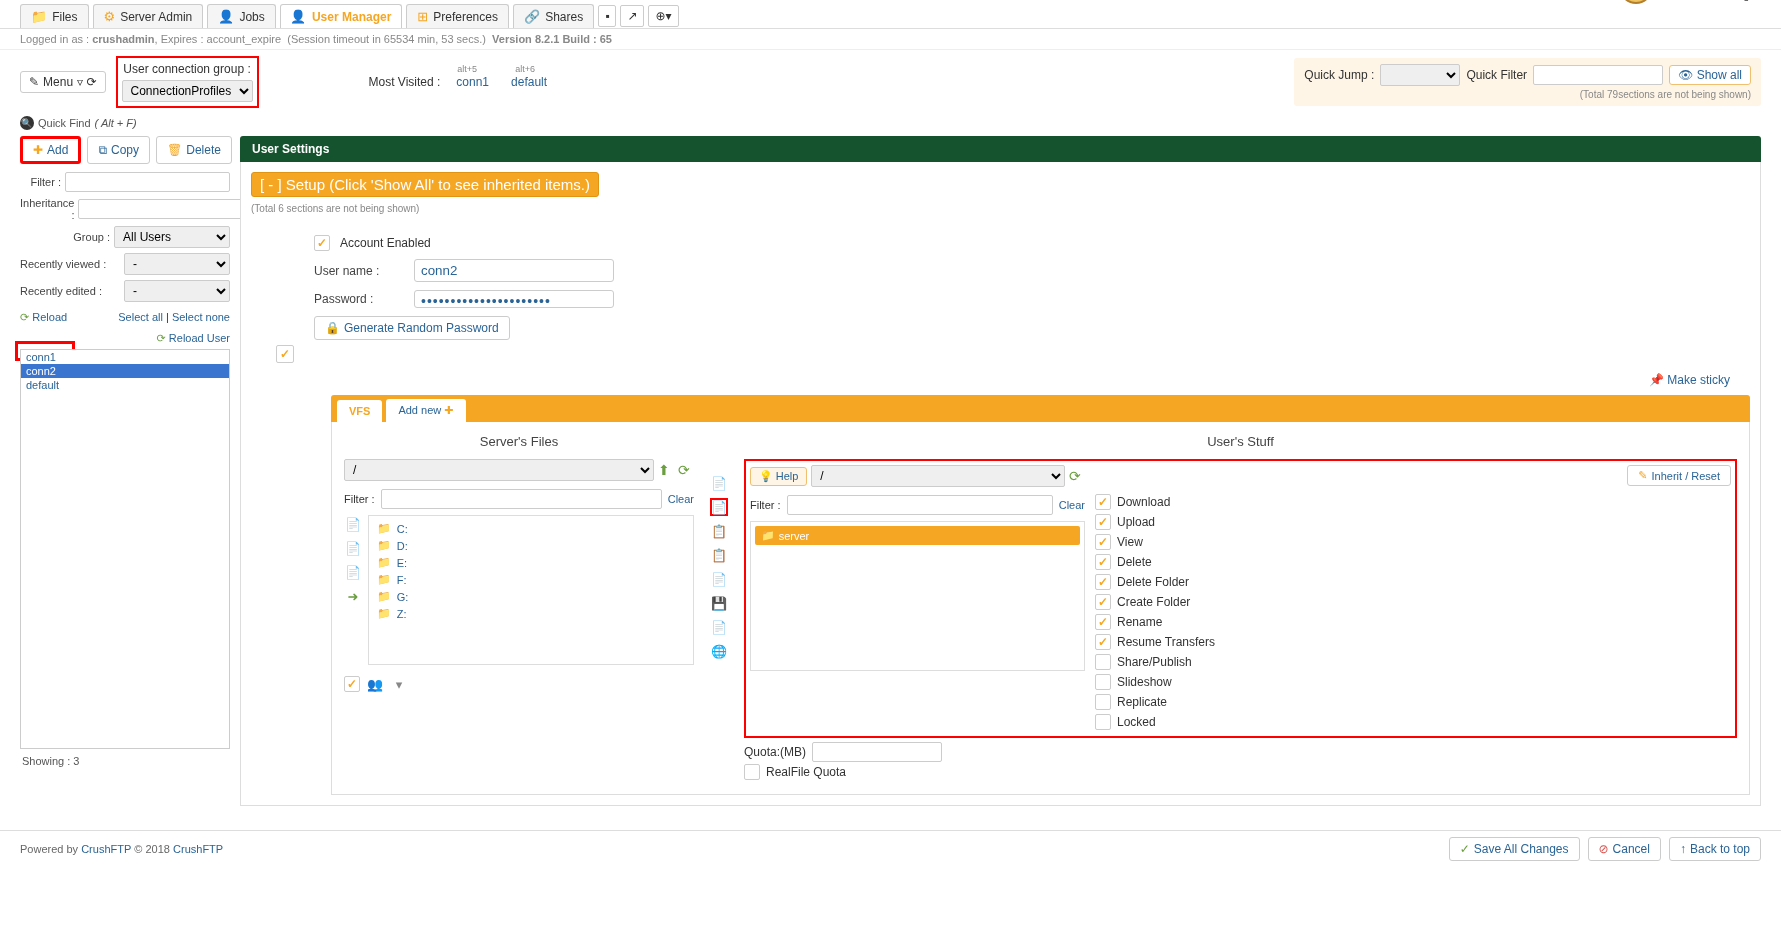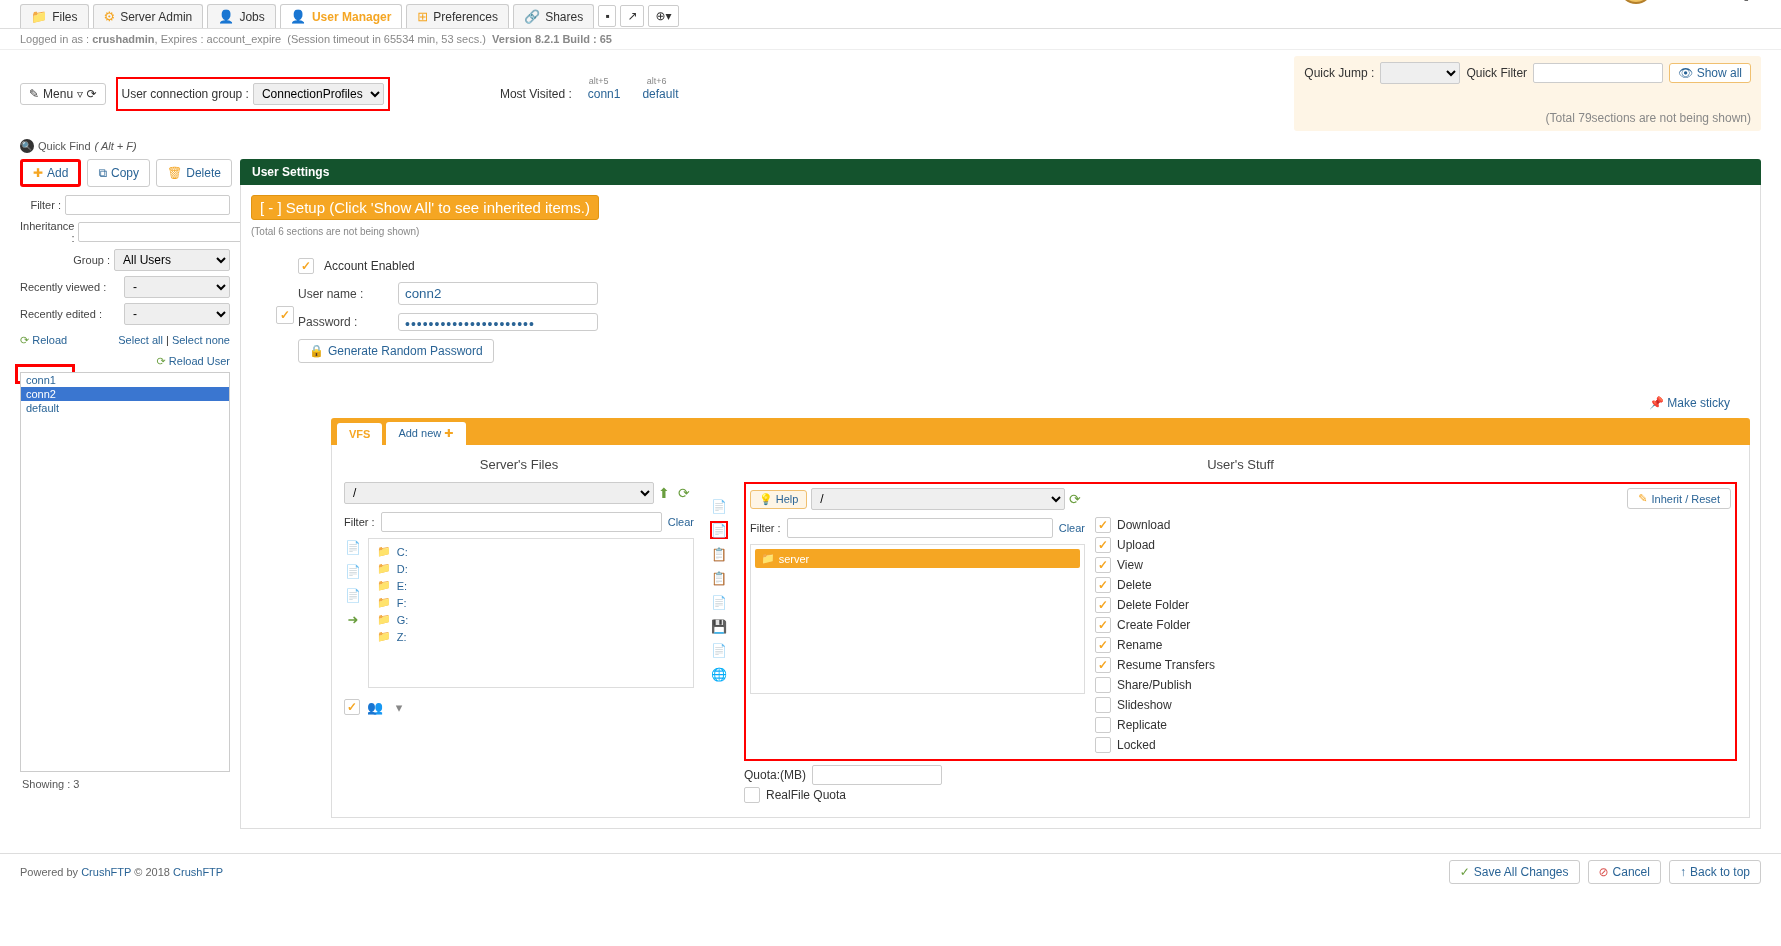--- a/index.html
+++ b/index.html
@@ -16,30 +16,30 @@
 
 
 .status { padding: 4px 20px; font-size: 11px; color: #888; border-bottom: 1px solid #eee; display: flex; align-items: center; position: relative; }
 .brand { position: absolute; right: 20px; top: -30px; font-size: 26px; font-style: italic; font-weight: bold; color: #f5a623; display: flex; align-items: center; gap: 4px; }
 .brand-icon { width: 34px; height: 34px; background: radial-gradient(circle, #ffd97a 40%, #d9a441 100%); border-radius: 50%; border: 2px solid #b47f2a; }
 .brand span.dark { color: #666; }
 
 
 .row2 { display: flex; align-items: center; padding: 6px 20px; gap: 10px; font-size: 12px; position: relative; }
 .menu-pill { display: flex; align-items: center; gap: 4px; padding: 3px 8px; border: 1px solid #ccc; border-radius: 3px; cursor: pointer; }
-.red-box { border: 2px solid red; padding: 4px 4px; display: flex; align-items: center; gap: 4px; }
+.red-box { border: 2px solid red; padding: 4px 4px; display: flex; align-items: center; gap: 4px; flex-direction: column; }
 select, input[type=text] { border: 1px solid #ccc; padding: 2px 4px; font-size: 12px; border-radius: 2px; }
 .alt-label { font-size: 9px; color: #888; position: absolute; top: -9px; right: 18px; }
 .mv-item { position: relative; padding: 2px 6px; }
 
 .rt-controls { margin-left: auto; display: flex; flex-direction: column; align-items: flex-end; gap: 3px; background: #fef5e6; padding: 6px 10px; border-radius: 3px; }
 .rt-row1 { display: flex; align-items: center; gap: 6px; }
 .rt-row1 input { width: 130px; }
 .showall { border: 1px solid #f0c070; padding: 2px 8px; border-radius: 3px; color: #2a6496; cursor: pointer; background: #fff; }
-.rt-note { font-size: 12px; color: #888; margin-top: 24px; }
+.rt-note { font-size: 10px; color: #888; }
 
 .qf-row { padding: 2px 20px; font-size: 11px; color: #555; display: flex; align-items: center; gap: 4px; }
 .qf-row .circ { background: #333; color: #fff; border-radius: 50%; width: 14px; height: 14px; display: inline-flex; align-items: center; justify-content: center; font-size: 9px; }
 
 
 .main { display: flex; padding: 4px 20px; gap: 10px; }
 .sidebar { width: 210px; flex-shrink: 0; }
 .content { flex: 1; }
 
 .btn-row { display: flex; gap: 6px; margin-bottom: 8px; }
@@ -256,21 +256,21 @@
     </div>
     <div class="showing">Showing : 3</div>
   </div>
 
   <div class="content">
     <div class="sec-header">User Settings</div>
     <div class="content-body">
       <span class="setup-tag">[ - ] Setup (Click 'Show All' to see inherited items.)</span>
       <div class="note-small">(Total 6 sections are not being shown)</div>
 
-      <div style="display:flex;align-items:center;gap:4px">
+      <div style="display:flex;align-items:flex-end;gap:20px">
         <span class="chk on big-chk"></span>
         <div class="acct-box" style="margin-left:0">
           <div class="row">
               <span class="chk on"></span>
               <span>Account Enabled</span>
             </div>
           <div class="row">
               <span class="lbl">User name :</span>
               <input class="inp-wide" value="conn2" style="">
             </div>

